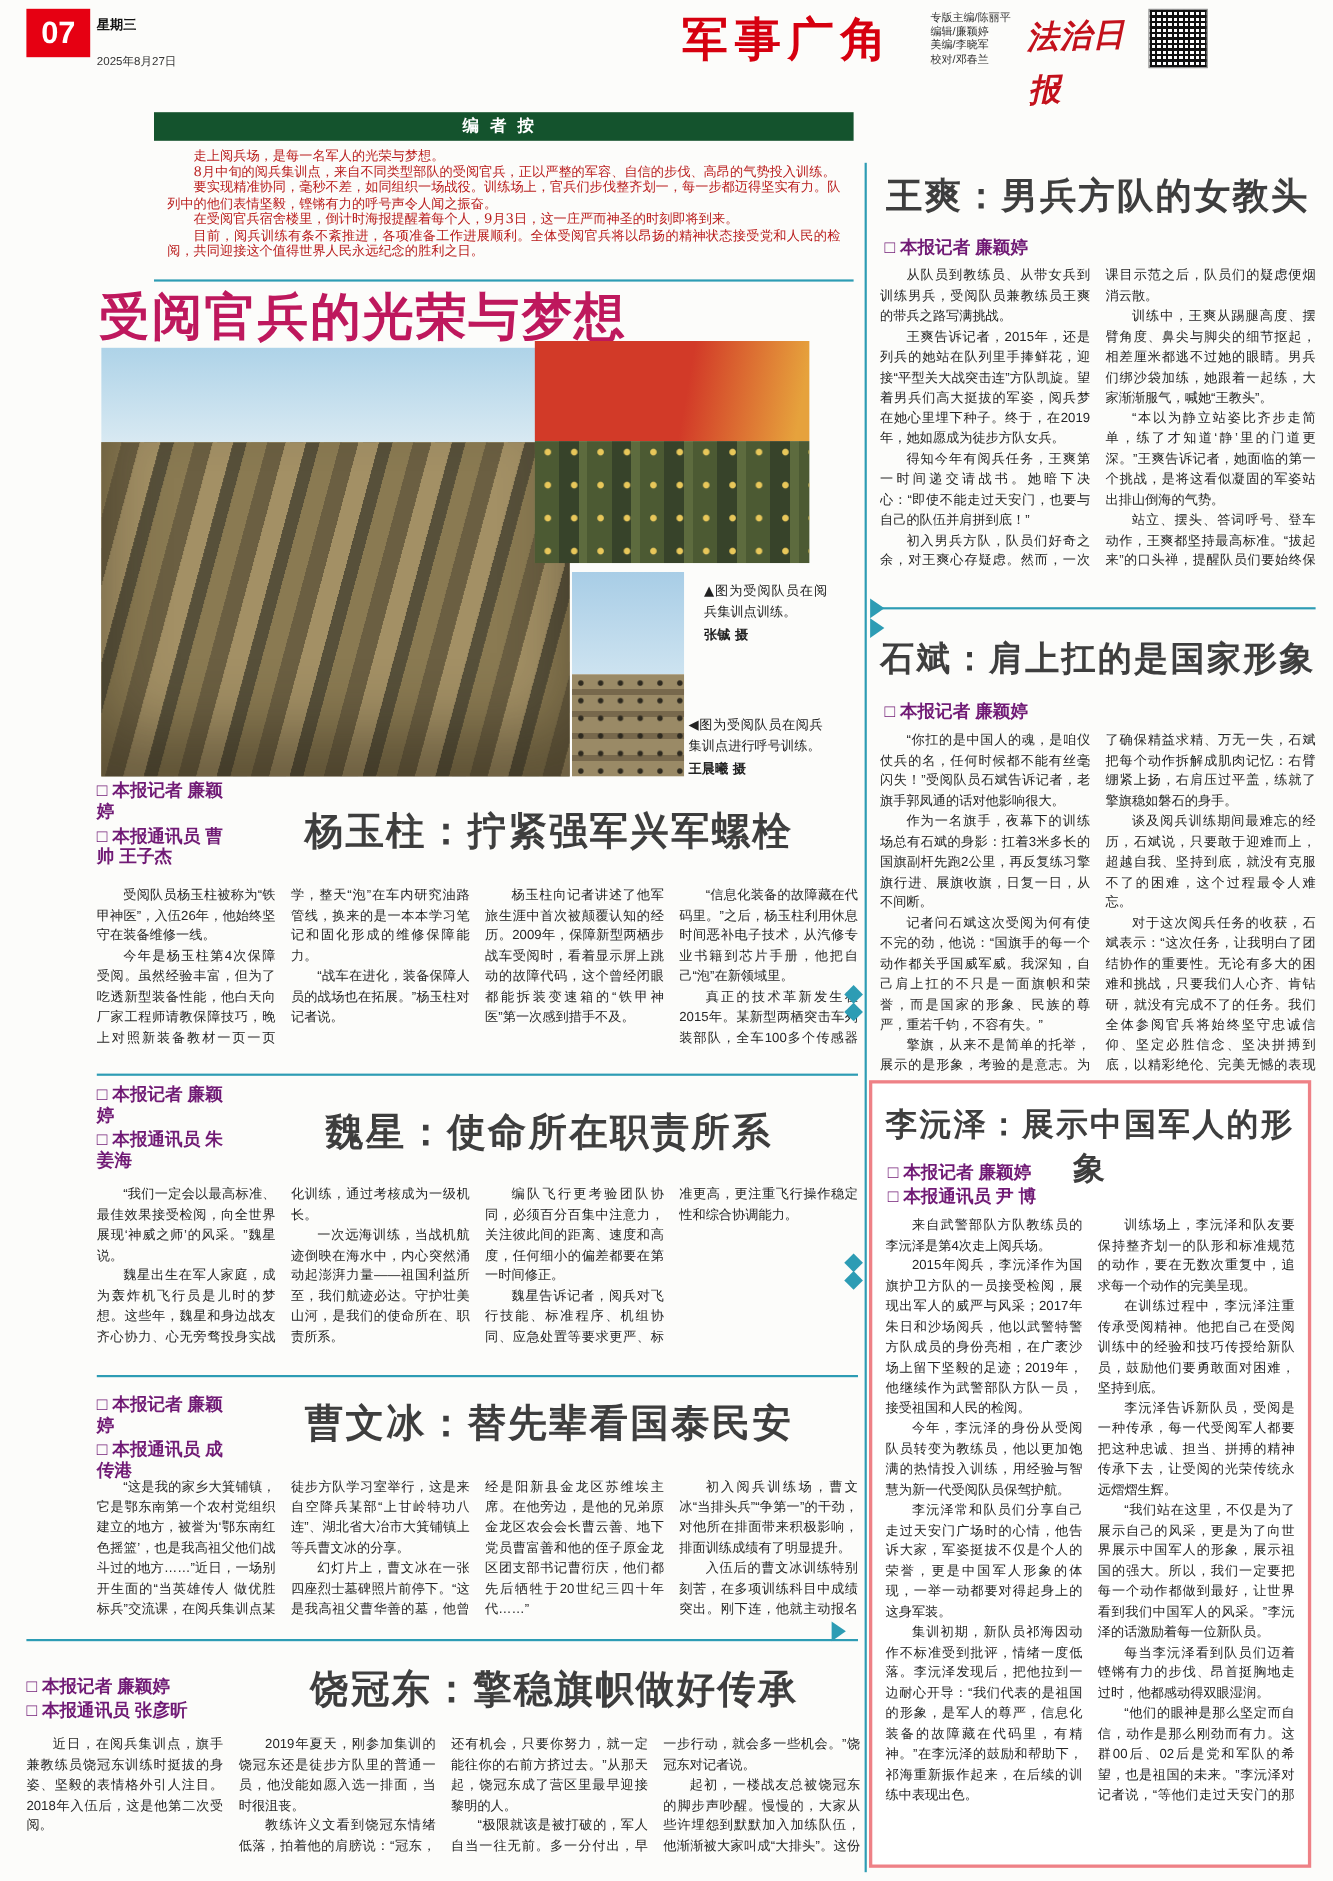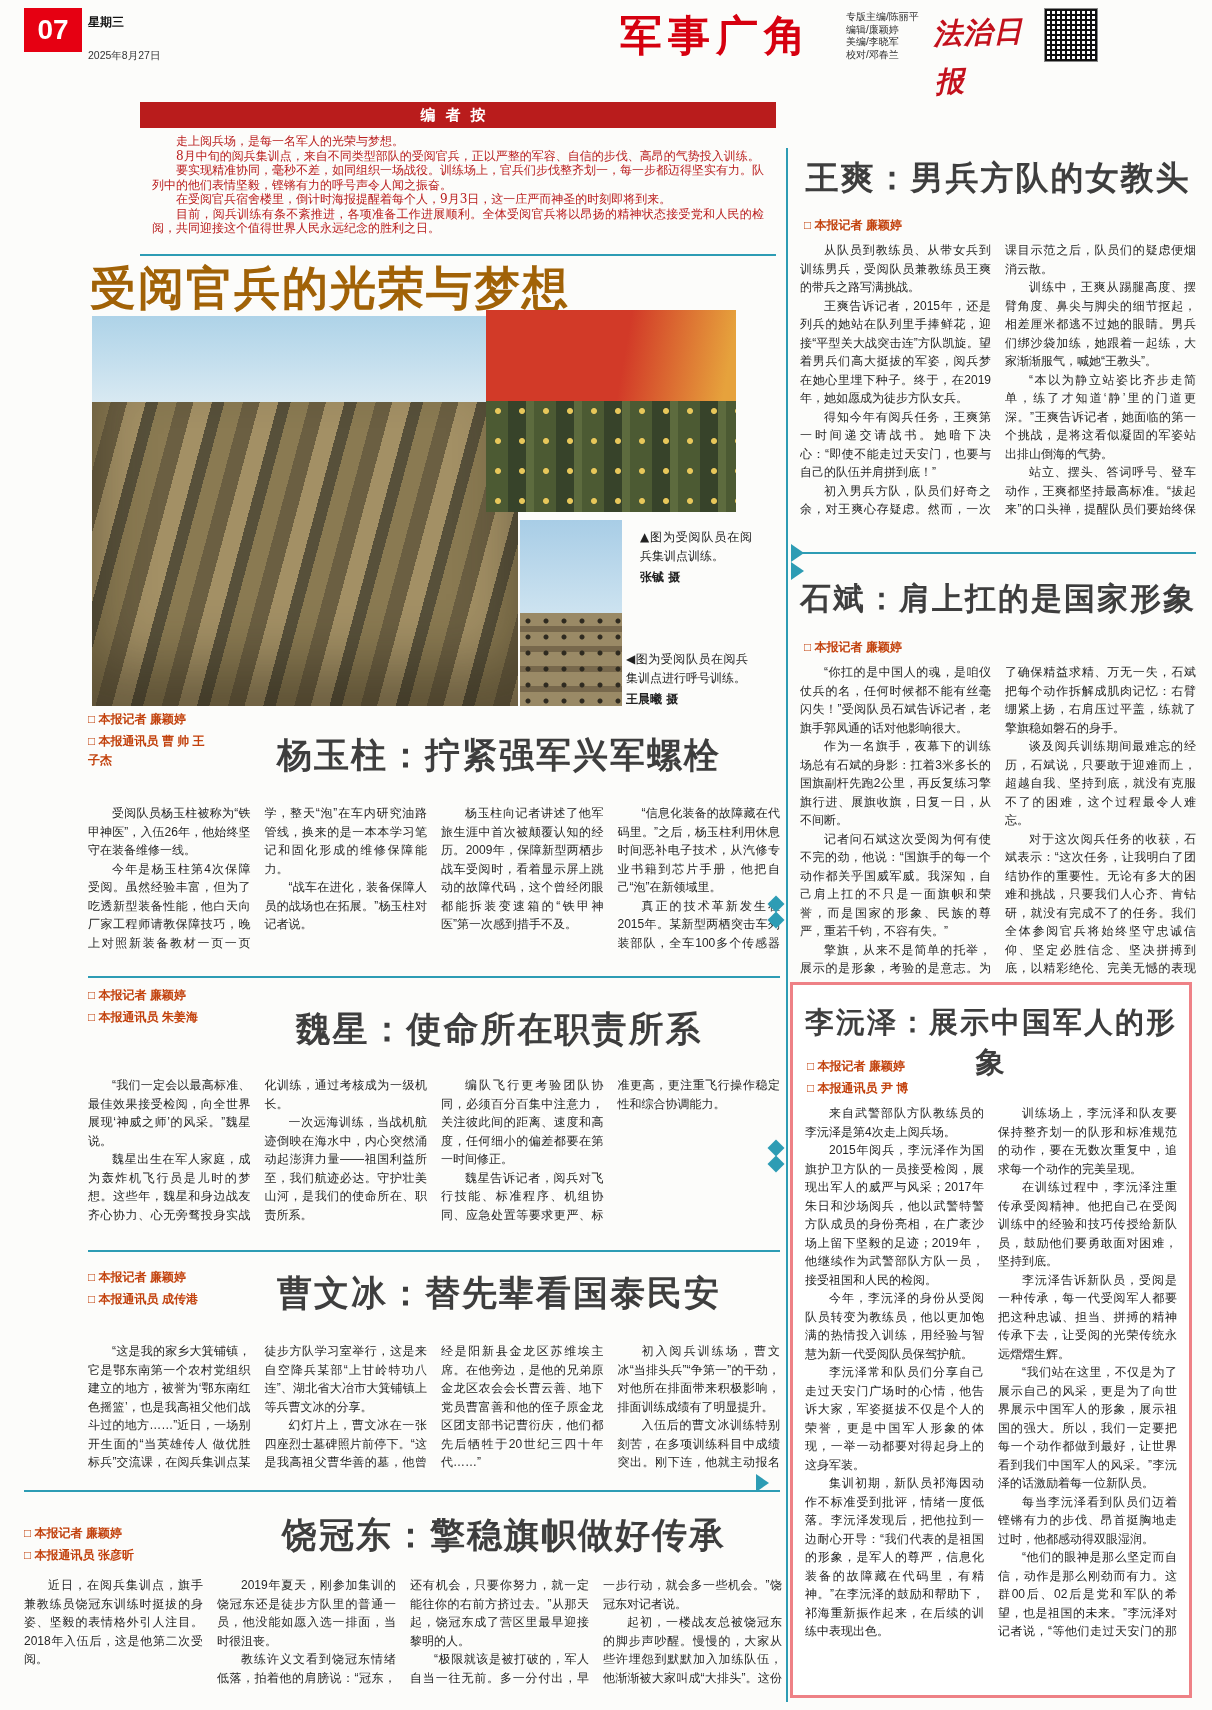--- a/index.html
+++ b/index.html
@@ -1,19 +1,19 @@
 <!DOCTYPE html>
 <html><head>
 <meta charset="utf-8">
 <style>
   html,body{margin:0;padding:0}
   body{width:1212px;height:1710px;position:relative;overflow:hidden;background:#fcfcfa;
        font-family:"Liberation Sans","DejaVu Sans",sans-serif;color:#222}
   .abs{position:absolute}
-  .teal-bg{background:#b91c1c}
+  .teal-bg{background:#14532d}
   .hline{height:2px;background:#2d9cb4}
   .vline{width:2px;background:#2d9cb4}
 
   
   .pgbox{left:24px;top:8px;width:58px;height:44px;background:#e60012;color:#fff;
          font-size:28px;font-weight:700;line-height:44px;text-align:center}
   .pgmeta{left:88px;top:14px;width:130px}
   .pgmeta .wd{font-size:12px;font-weight:700;color:#111}
   .pgmeta .dt{font-size:10.5px;color:#333;margin-top:18px}
   .section-title{left:400px;top:8px;width:412px;text-align:right;font-size:42px;
@@ -27,21 +27,21 @@
 
   
   .ed-bar{left:140px;top:102px;width:636px;height:26px;color:#fff;font-size:15px;font-weight:700;
           letter-spacing:10px;line-height:26px;text-align:center}
   .ed-text{left:140px;top:132px;width:636px;height:120px;padding:2px 12px;box-sizing:border-box;
            font-family:"DejaVu Serif",serif;font-size:12px;line-height:14.5px;color:#b91c1c;
            text-align:justify;overflow:hidden}
   .ed-text p{margin:0;text-indent:2em}
   .ed-line{left:140px;top:254px;width:636px}
 
-  .lead-headline{left:90px;top:258px;width:580px;font-size:46px;font-weight:700;color:#a16207;letter-spacing:2px}
+  .lead-headline{left:90px;top:258px;width:580px;font-size:46px;font-weight:700;color:#be185d;letter-spacing:2px}
 
   
   .photo{overflow:hidden}
   .ph-main{left:92px;top:316px;width:426px;height:390px}
   .ph-main .sky{height:22%;background:linear-gradient(180deg,#aed3e8,#d8e9f2)}
   .ph-main .troops{height:78%;
       background:repeating-linear-gradient(105deg,#8a7a52 0 18px,#6b5f42 18px 34px,#a39065 34px 52px,#57503a 52px 64px),
                  linear-gradient(180deg,#c9b98d,#8f835f)}
   .ph-main .troops{box-shadow:inset 0 -40px 60px rgba(40,34,20,.45)}
   .ph-women{left:486px;top:310px;width:250px;height:202px}
@@ -57,21 +57,21 @@
                  repeating-linear-gradient(0deg,#9a8a66 0 14px,#77684c 14px 20px);
       background-size:18px 16px,auto}
   .caption{font-family:"DejaVu Serif",serif;font-size:12px;line-height:19px;color:#222;text-align:justify}
   .caption .credit{font-weight:700;margin-top:2px}
   .cap1{left:640px;top:528px;width:112px}
   .cap2{left:626px;top:650px;width:122px}
 
   
   .art{box-sizing:border-box}
   .art-headline{font-weight:700;color:#3e3e3e;text-align:center;letter-spacing:2px}
-  .byline{font-size:12px;font-weight:700;color:#c2410c;line-height:19px}
+  .byline{font-size:16px;font-weight:700;color:#701a75;line-height:19px}
   .byline div{margin-bottom:3px}
   .body-text{font-size:12px;line-height:18.5px;text-align:justify;color:#262626;
              overflow:hidden;column-gap:14px;column-fill:auto}
   .body-text p{margin:0;text-indent:2em}
   .cols2{column-count:2}
   .cols4{column-count:4}
   .row1{display:flex;gap:12px}
 
   .art-yang{left:88px;top:710px;width:692px;height:262px}
   .div1{left:88px;top:976px;width:692px}

